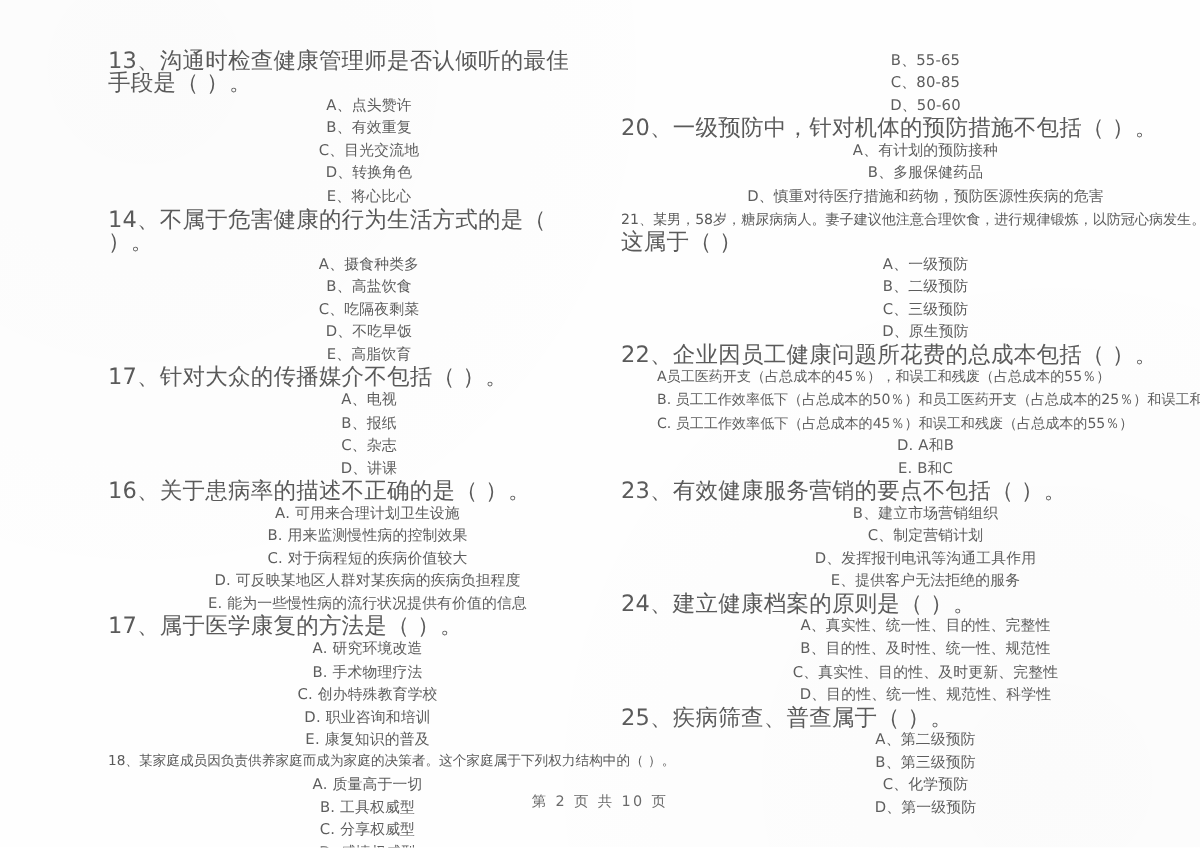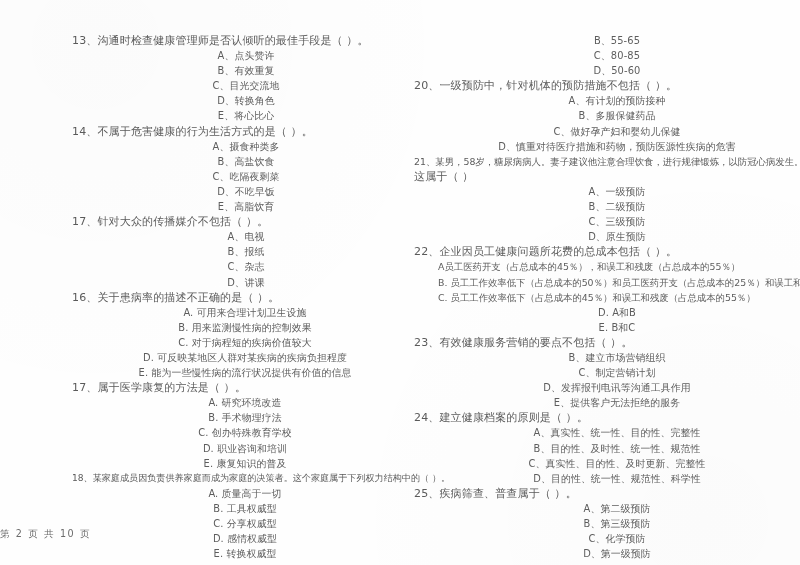--- a/index.html
+++ b/index.html
@@ -48,21 +48,21 @@
   }
   .col-right {
     width: 400px;
     padding-left: 14px;
     padding-right: 6px;
   }
   .q {
     margin: 0 0 0 0;
   }
   .q-stem {
-    font-size: 11px;
+    font-size: 15px;
     line-height: 15.1px;
     letter-spacing: 0.15px;
     color: #5a5a5a;
     text-indent: 0;
     white-space: normal;
   }
   .opt {
     font-size: 9.9px;
     line-height: 15.1px;
     letter-spacing: 0.12px;
@@ -79,20 +79,21 @@
     letter-spacing: 0px;
     color: #5d5d5d;
     padding-left: 24px;
     white-space: nowrap;
   }
   .footer {
     position: absolute;
     left: 0;
     right: 0;
     top: 528px;
+    text-align: center;
     font-size: 9.6px;
     letter-spacing: 1.6px;
     color: #6a6a6a;
   }
   .nowrap { white-space: nowrap; }
 </style>
 </head>
 <body>
 
 <div class="page">
@@ -162,21 +163,20 @@
       <div class="q">
         <div class="opt">B、55-65</div>
         <div class="opt">C、80-85</div>
         <div class="opt">D、50-60</div>
       </div>
 
       <div class="q">
         <div class="q-stem">20、一级预防中，针对机体的预防措施不包括（      ）。</div>
         <div class="opt">A、有计划的预防接种</div>
         <div class="opt">B、多服保健药品</div>
-        <div class="opt">C、做好孕产妇和婴幼儿保健</div>
         <div class="opt">D、慎重对待医疗措施和药物，预防医源性疾病的危害</div>
       </div>
 
       <div class="q">
         <div class="q-stem nowrap" style="font-size:9.4px;letter-spacing:0px;">21、某男，58岁，糖尿病病人。妻子建议他注意合理饮食，进行规律锻炼，以防冠心病发生。</div>
         <div class="q-stem">这属于（      ）</div>
         <div class="opt">A、一级预防</div>
         <div class="opt">B、二级预防</div>
         <div class="opt">C、三级预防</div>
         <div class="opt">D、原生预防</div>

